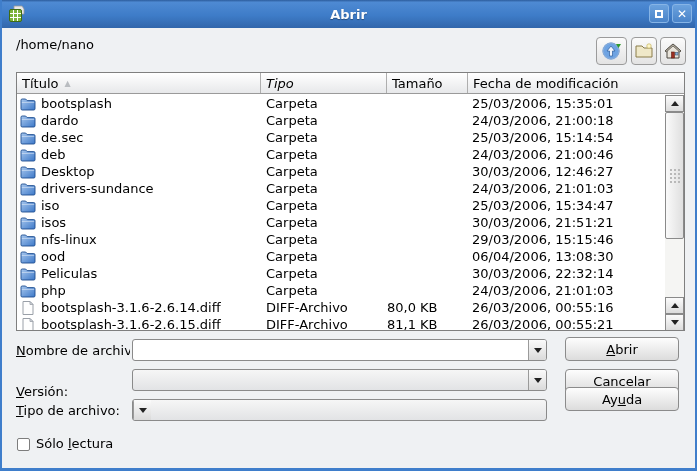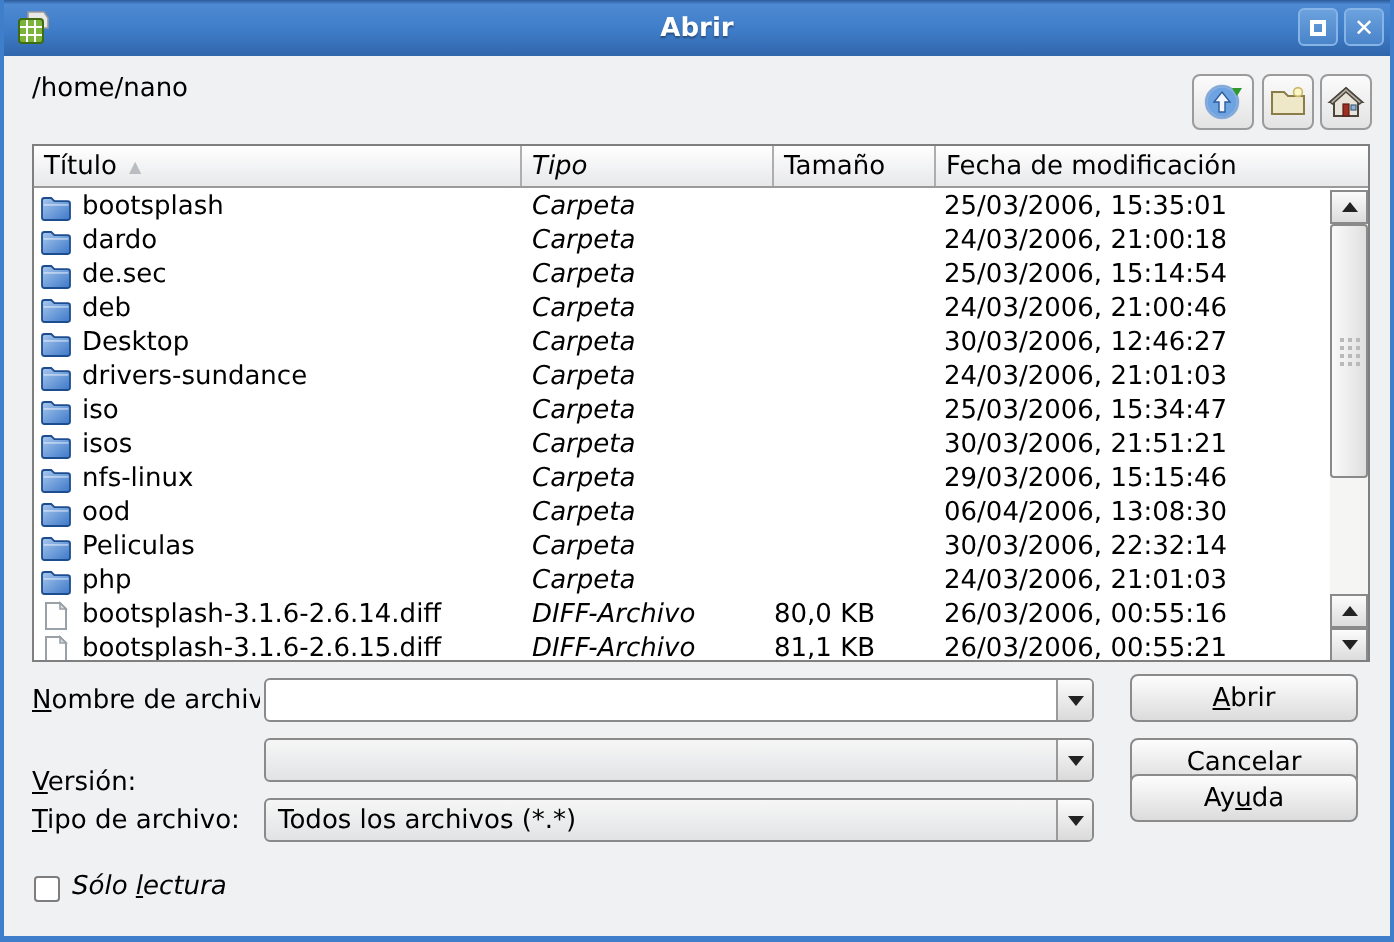--- a/index.html
+++ b/index.html
@@ -60,21 +60,21 @@
   .hcell.c0{width:244px;}
   .hcell.c1{width:126px;font-style:italic;}
   .hcell.c2{width:81px;}
   .hcell.c3{flex:1;border-right:none;}
   .sort{margin-left:6px;font-size:8px;color:#b9bcc0;}
 
   .rows{position:absolute;left:0;top:22px;width:648px;height:236px;overflow:hidden;}
   .frow{display:flex;height:17px;align-items:center;font-size:13px;white-space:nowrap;}
   .cell-name{width:244px;display:flex;align-items:center;padding-left:3px;overflow:hidden;}
   .cell-name svg{flex:0 0 16px;margin-right:5px;}
-  .cell-type{width:126px;padding-left:5px;overflow:hidden;font-style:italic;}
+  .cell-type{width:126px;padding-left:5px;overflow:hidden;}
   .cell-size{width:81px;text-align:left;padding-right:5px;overflow:hidden;}
   .cell-date{flex:1;padding-left:4px;overflow:hidden;}
 
   
   .scrollbar{position:absolute;right:0;top:22px;width:19px;height:236px;background:#f5f5f3;}
   .sbtn{
     position:absolute;left:0;width:19px;height:17px;
     background:linear-gradient(180deg,#fbfbfb,#dcdcdc);
     border:1px solid #8a8a8a;display:flex;align-items:center;justify-content:center;
   }
@@ -111,21 +111,21 @@
   .pushbtn{
     position:absolute;left:563px;width:114px;height:24px;border-radius:4px;
     background:linear-gradient(180deg,#fdfdfd,#dcdcdc);
     border:1px solid #8b8b8b;display:flex;align-items:center;justify-content:center;
     font-size:13px;color:#000;
   }
   .checkbox{
     position:absolute;left:15px;top:438px;width:13px;height:13px;
     background:#fff;border:1px solid #7d7d7d;border-radius:2px;
   }
-  .cblabel{position:absolute;left:34px;top:436px;font-size:13px;color:#000;white-space:nowrap;font-style:italic;}
+  .cblabel{position:absolute;left:34px;top:436px;font-size:13px;color:#000;white-space:nowrap;}
 </style>
 </head>
 <body>
 
 <div class="window">
 
   <div class="titlebar">
     <span class="appicon">
       <svg width="18" height="18" viewBox="0 0 18 18">
         <path d="M6 1 L14 1 L16 4 L16 9 L6 9 Z" fill="#e8e8e8" stroke="#9a9a9a" stroke-width="0.8"></path>
@@ -461,21 +461,20 @@
     <span class="drop">
         <span class="tri-down"></span>
       </span>
   </div>
   <div class="pushbtn" style="top:369px;">
       <span class="btnlabel"><span>Cancelar</span></span>
     </div>
 
   <div class="flabel" style="top:403px;"><span class="mn">T</span><span>ipo de archivo:</span></div>
   <div class="combo gray" style="top:399px;">
-    <span class="val">Todos los archivos (*.*)</span>
     <span class="drop">
         <span class="tri-down"></span>
       </span>
   </div>
   <div class="pushbtn" style="top:387px;">
       <span class="btnlabel"><span>Ay</span><span class="mn">u</span><span>da</span></span>
     </div>
 
   <div class="checkbox"></div>
   <div class="cblabel"><span>Sólo </span><span class="mn">l</span><span>ectura</span></div>

